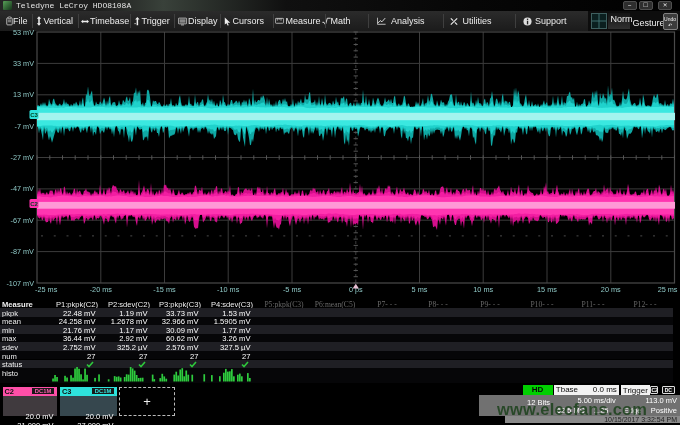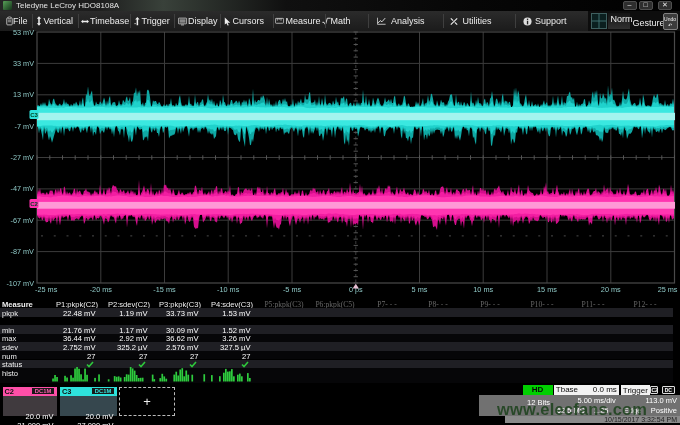--- a/index.html
+++ b/index.html
@@ -1,18 +1,18 @@
 <!DOCTYPE html>
 <html><head><meta charset="utf-8"><style>
 * { margin:0; padding:0; box-sizing:border-box; }
 html,body { width:680px; height:425px; background:#000; overflow:hidden;
   font-family:"Liberation Sans", sans-serif; }
 #stage { position:relative; width:680px; height:425px; background:#000; }
 #title { position:absolute; left:0; top:0; width:680px; height:11px;
-  background:linear-gradient(90deg,#262626 0%,#1c1c1c 14%,#39413a 24%,#101010 42%,#060606 70%,#000 100%); }
+  background:linear-gradient(90deg,#262626 0%,#1c1c1c 14%,#39413a 24%,#101010 42%,#060606 70%,#000 100%);font-family:Liberation Mono, monospace; }
 #title .tt { position:absolute; left:16px; top:1px; color:#e4e4e4; font-size:8px; }
 #title .ico { position:absolute; left:3px; top:1px; width:9px; height:9px;
   background:linear-gradient(135deg,#57a057,#14331a); border-radius:1px; }
 .wbtn { position:absolute; top:1px; width:14px; height:8.5px; background:#2e2e2e;
   border:1px solid #4f4f4f; border-radius:2px; color:#e8e8e8; font-size:7px; line-height:6px; text-align:center; }
 #menu { position:absolute; left:0; top:11px; width:680px; height:20px;
   background:linear-gradient(#2b2b2b,#1b1b1b); }
 .mic { position:absolute; top:0; height:20px; display:flex; align-items:center; }
 .mt { position:absolute; top:5px; color:#ececec; font-size:9px; }
 .sep { position:absolute; top:3px; height:14px; width:1px; background:#3f3f3f; }
@@ -310,47 +310,54 @@
       <rect x="29.5" y="199" width="9" height="9" rx="1.5" fill="#ff2fae"></rect>
       <text x="34" y="206" text-anchor="middle" class="bdg">C2</text>
     </svg>
 <div class="trow thead" style="top:296px;height:12.2px">
       <span class="rl" style="font-weight:bold;top:3.5px">Measure</span>
       <span class="hc" style="left:37px;top:3.5px">P1:pkpk(C2)</span>
       <span class="hc" style="left:89px;top:3.5px">P2:sdev(C2)</span>
       <span class="hc" style="left:140px;top:3.5px">P3:pkpk(C3)</span>
       <span class="hc" style="left:192px;top:3.5px">P4:sdev(C3)</span>
       <span class="hc dim" style="left:244px;top:3.5px">P5:pkpk(C3)</span>
-      <span class="hc dim" style="left:295px;top:3.5px">P6:pkpk(C5)</span>
+      <span class="hc dim" style="left:295px;top:3.5px">P6:mean(C5)</span>
       <span class="hc dim" style="left:347px;top:3.5px">P7- - -</span>
       <span class="hc dim" style="left:398px;top:3.5px">P8- - -</span>
       <span class="hc dim" style="left:450px;top:3.5px">P9- - -</span>
       <span class="hc dim" style="left:502px;top:3.5px">P10- - -</span>
       <span class="hc dim" style="left:553px;top:3.5px">P11- - -</span>
       <span class="hc dim" style="left:605px;top:3.5px">P12- - -</span>
     </div>
     <div class="trow alt" style="top:308.20px;height:8.55px">
       <span class="rl">pkpk</span>
       <span class="vc" style="right:577px">22.48 mV</span>
       <span class="vc" style="right:525px">1.19 mV</span>
       <span class="vc" style="right:474px">33.73 mV</span>
       <span class="vc" style="right:422px">1.53 mV</span>
     </div>
+    <div class="trow" style="top:316.75px;height:8.55px">
+      <span class="rl">mean</span>
+      <span class="vc" style="right:577px">24.258 mV</span>
+      <span class="vc" style="right:525px">1.2678 mV</span>
+      <span class="vc" style="right:474px">32.966 mV</span>
+      <span class="vc" style="right:422px">1.5905 mV</span>
+    </div>
     <div class="trow alt" style="top:325.30px;height:8.55px">
       <span class="rl">min</span>
       <span class="vc" style="right:577px">21.76 mV</span>
       <span class="vc" style="right:525px">1.17 mV</span>
       <span class="vc" style="right:474px">30.09 mV</span>
-      <span class="vc" style="right:422px">1.52 mV</span>
+      <span class="vc" style="right:422px">1.77 mV</span>
     </div>
     <div class="trow" style="top:333.85px;height:8.55px">
       <span class="rl">max</span>
       <span class="vc" style="right:577px">36.44 mV</span>
       <span class="vc" style="right:525px">2.92 mV</span>
-      <span class="vc" style="right:474px">36.62 mV</span>
+      <span class="vc" style="right:474px">60.62 mV</span>
       <span class="vc" style="right:422px">3.26 mV</span>
     </div>
     <div class="trow alt" style="top:342.40px;height:8.55px">
       <span class="rl">sdev</span>
       <span class="vc" style="right:577px">2.752 mV</span>
       <span class="vc" style="right:525px">325.2 µV</span>
       <span class="vc" style="right:474px">2.576 mV</span>
       <span class="vc" style="right:422px">327.5 µV</span>
     </div>
     <div class="trow" style="top:350.95px;height:8.55px">

